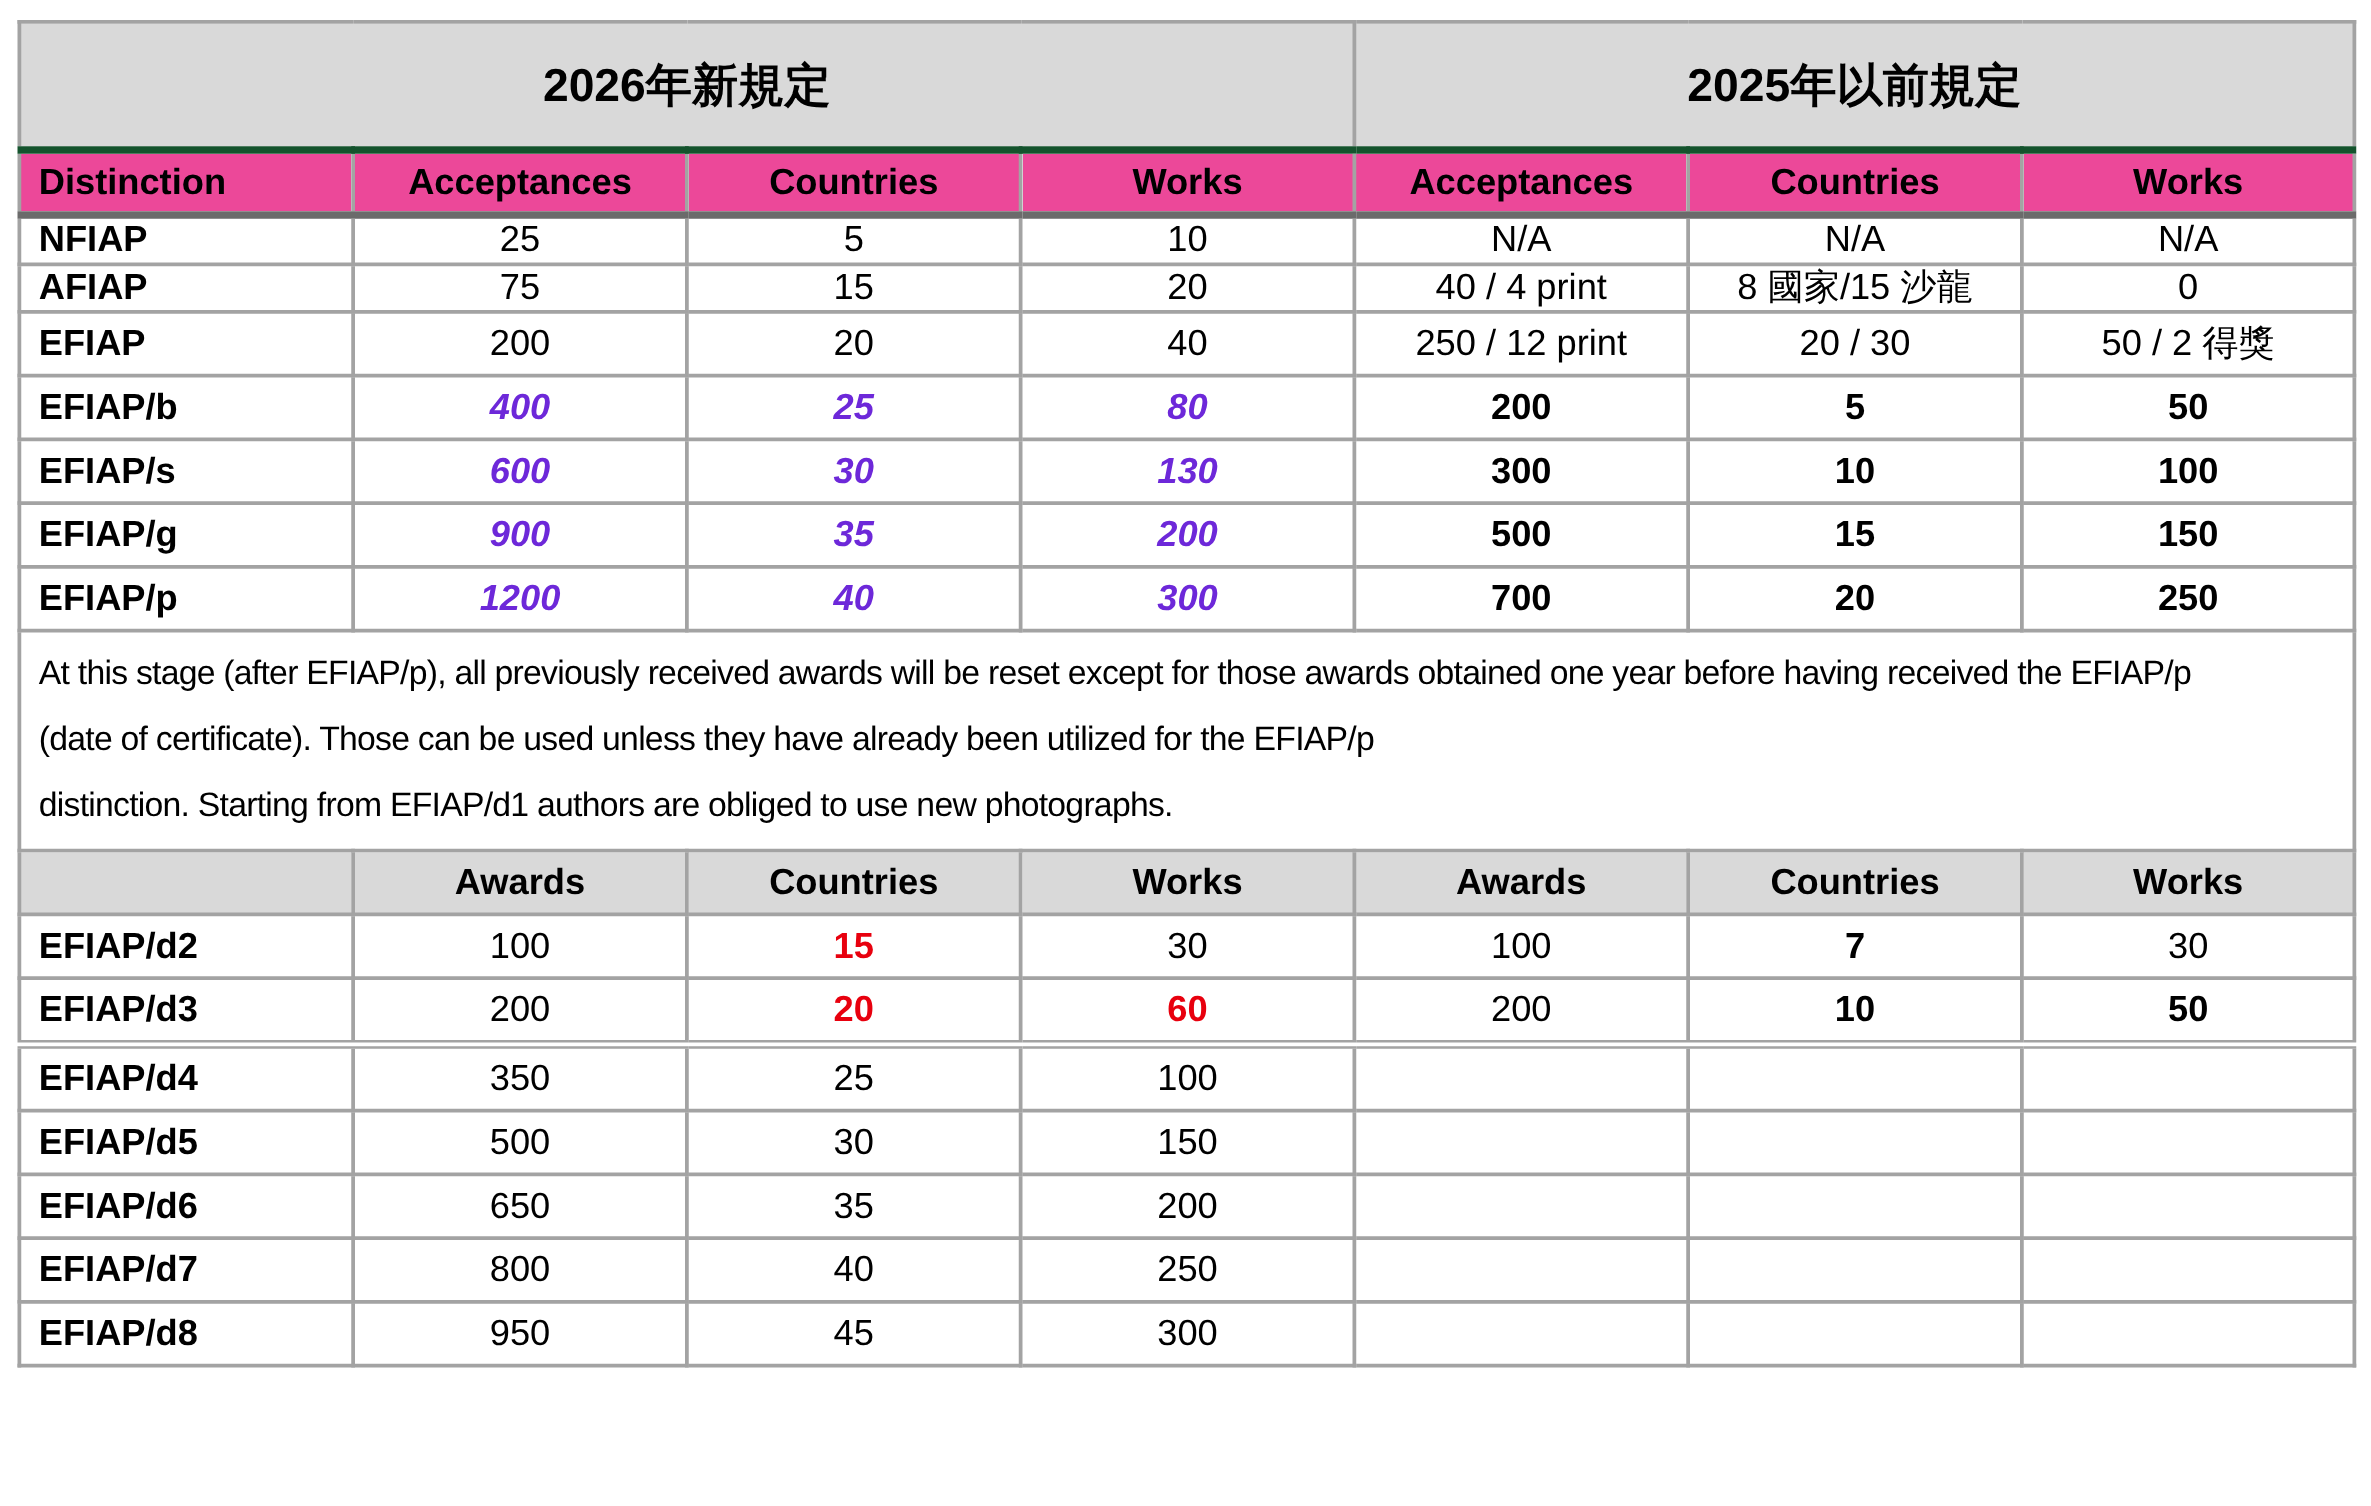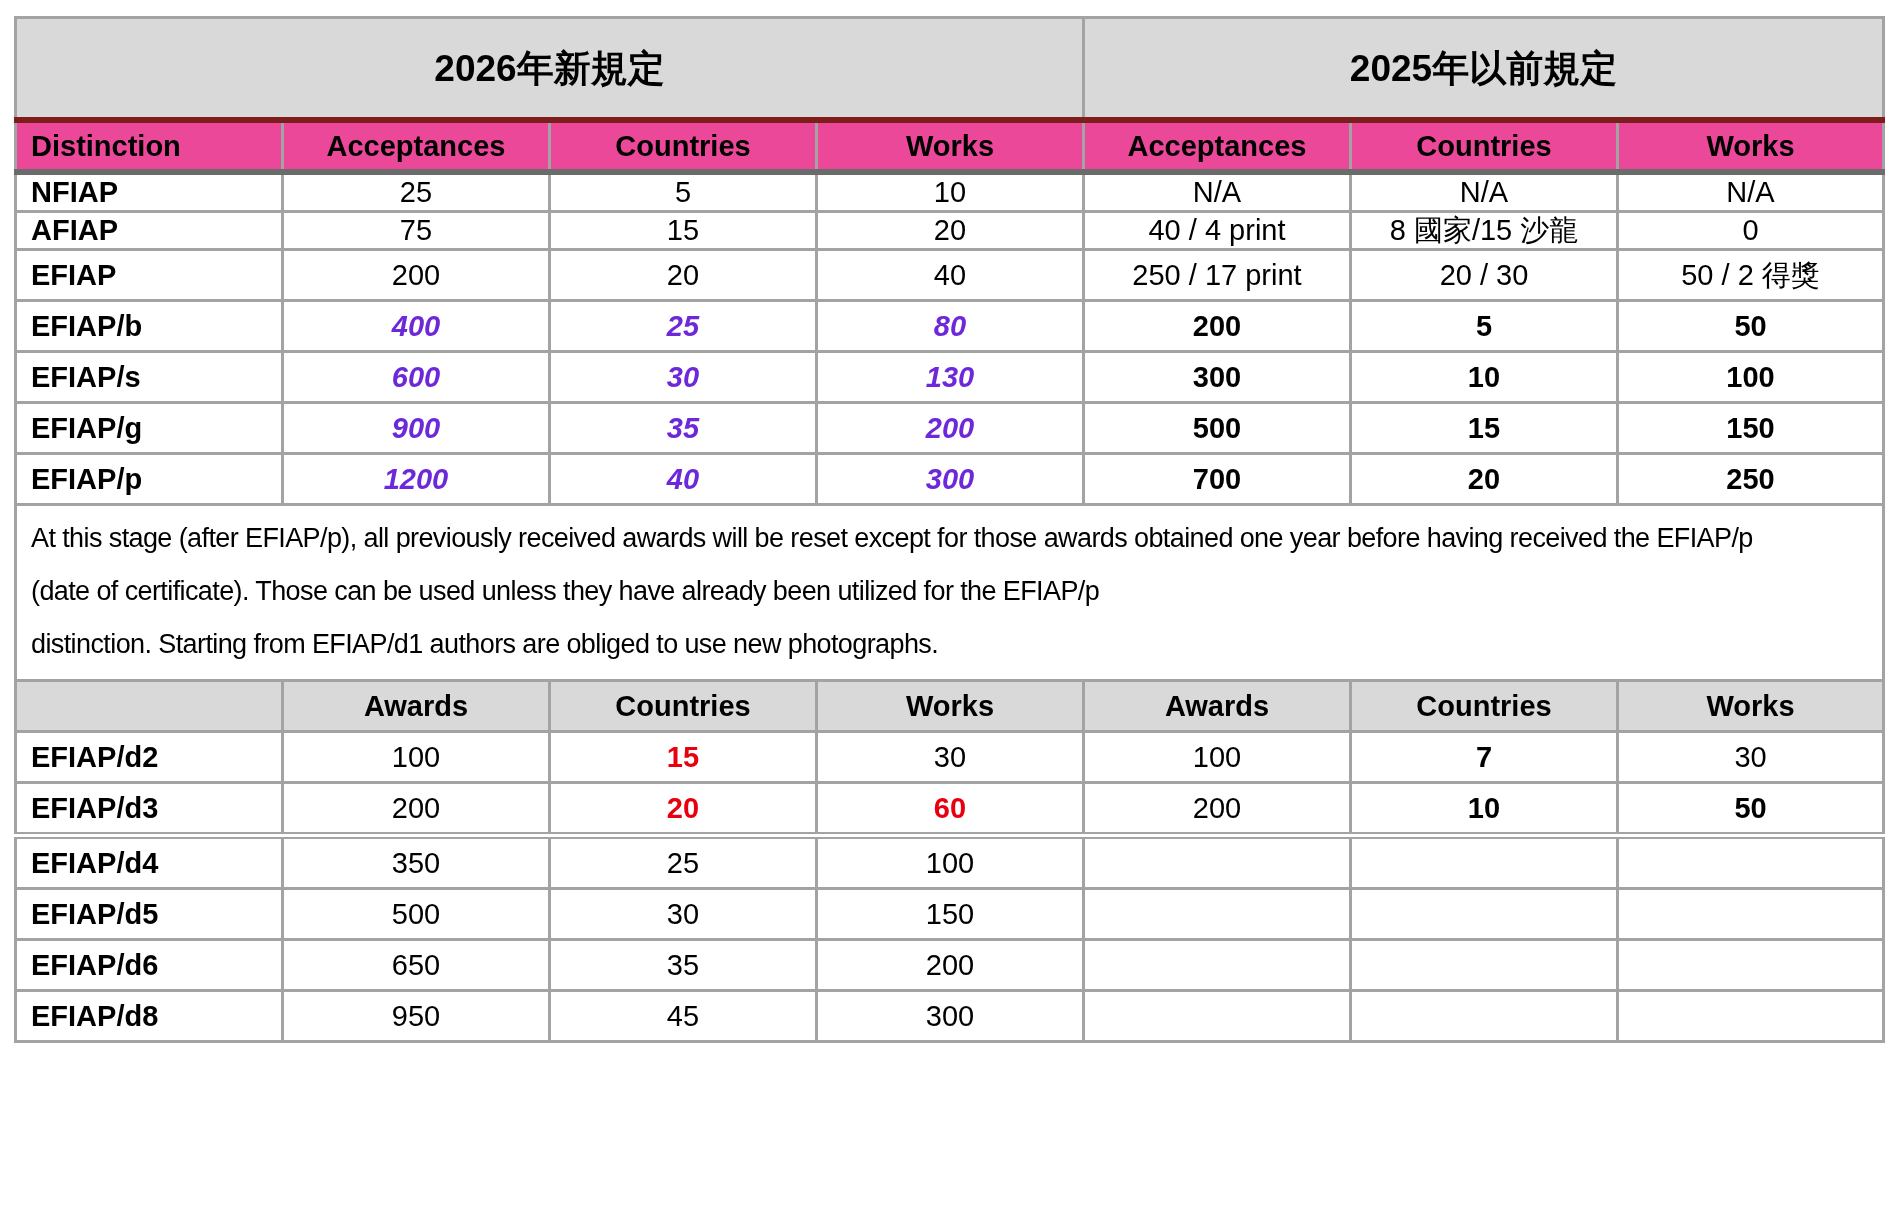--- a/index.html
+++ b/index.html
@@ -4,21 +4,21 @@
 <style>
   html, body { margin: 0; padding: 0; background: #ffffff; }
   body { width: 1897px; height: 1205px; position: relative; overflow: hidden;
          font-family: "Liberation Sans", "DejaVu Sans", sans-serif; color: #000; }
   .tbl { position: absolute; left: 14px; top: 16px; width: 1868px; }
   table { border-collapse: collapse; width: 1868px; table-layout: fixed; }
   td { border: 3px solid #a3a3a3; padding: 0; text-align: center; vertical-align: middle;
        font-size: 29px; line-height: 1; overflow: hidden; white-space: nowrap; }
   td.dist { text-align: left; padding-left: 14px; font-weight: bold; }
   tr.title td { background: #d9d9d9; height: 98px; font-size: 37px; font-weight: bold; }
-  tr.title td { border-bottom: 6px solid #7f1d1d; text-align: center; }
+  tr.title td { border-bottom: 6px solid #14532d; text-align: center; }
   tr.head td { background: #ec4899; height: 46px; font-weight: bold; border-bottom: 6px solid #6b6b6b; }
   tr.head2 td { background: #d9d9d9; height: 48px; font-weight: bold; }
   tr.r-short td { height: 35px; }
   tr.r-mid td { height: 48px; }
   tr.r td { height: 48px; }
   tr.note td { height: 48px; font-size: 28px; }
   tr.para td { text-align: left; padding: 6px 14px 8px 14px; font-size: 27px; line-height: 53px;
                white-space: normal; letter-spacing: -0.6px; }
   tr.sep td { border-top: 7px double #a3a3a3; }
   .red-i { color: #6d28d9; font-weight: bold; font-style: italic; }
@@ -72,21 +72,21 @@
       <td>20</td>
       <td>40 / 4 print</td>
       <td>8 國家/15 沙龍</td>
       <td>0</td>
     </tr>
     <tr class="r-mid">
       <td class="dist">EFIAP</td>
       <td>200</td>
       <td>20</td>
       <td>40</td>
-      <td>250 / 17 print</td>
+      <td>250 / 12 print</td>
       <td>20 / 30</td>
       <td>50 / 2 得獎</td>
     </tr>
 
 
     <tr class="r">
       <td class="dist">EFIAP/b</td>
       <td class="red-i">400</td>
       <td class="red-i">25</td>
       <td class="red-i">80</td>
@@ -179,20 +179,29 @@
     <tr class="r">
       <td class="dist">EFIAP/d6</td>
       <td>650</td>
       <td>35</td>
       <td>200</td>
       <td></td>
       <td></td>
       <td></td>
     </tr>
     <tr class="r">
+      <td class="dist">EFIAP/d7</td>
+      <td>800</td>
+      <td>40</td>
+      <td>250</td>
+      <td></td>
+      <td></td>
+      <td></td>
+    </tr>
+    <tr class="r">
       <td class="dist">EFIAP/d8</td>
       <td>950</td>
       <td>45</td>
       <td>300</td>
       <td></td>
       <td></td>
       <td></td>
     </tr>
   </tbody>
 </table>

